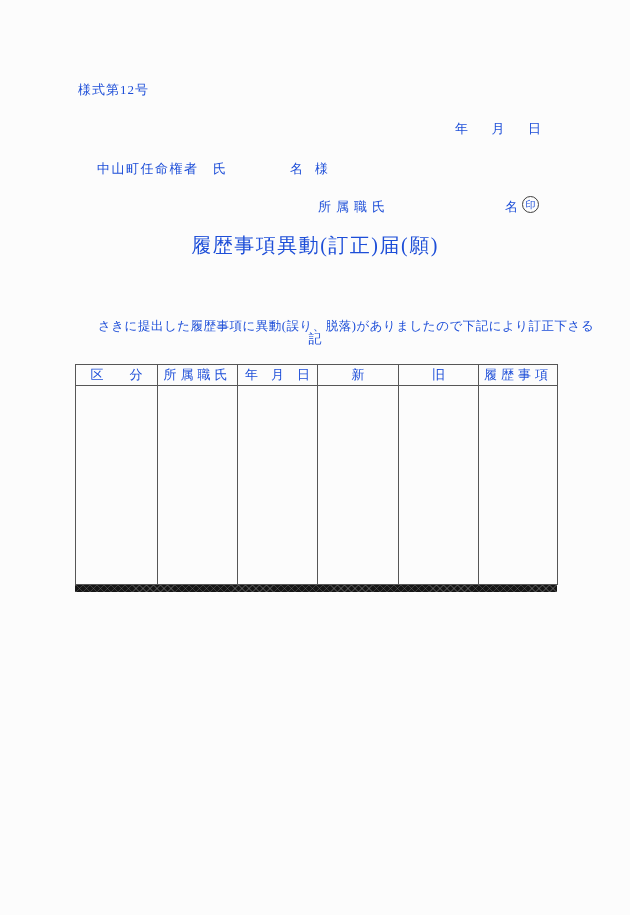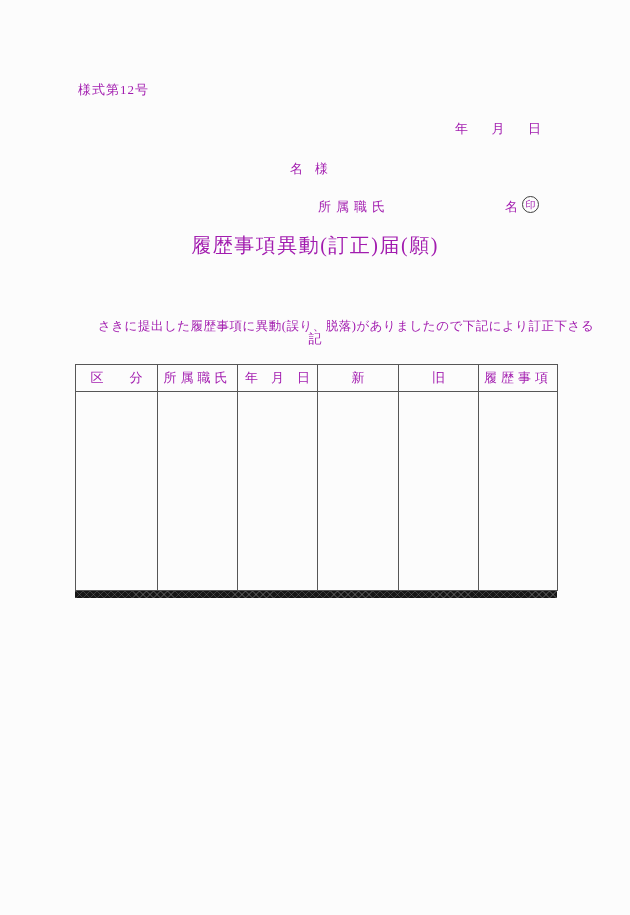--- a/index.html
+++ b/index.html
@@ -2,21 +2,21 @@
 <html><head>
 <meta charset="utf-8">
 <style>
   * { margin:0; padding:0; box-sizing:border-box; }
   html,body { background:#fcfcfc; }
   .page {
     position:relative;
     width:630px; height:915px;
     background:#fcfcfc;
     font-family:"Liberation Serif","DejaVu Serif",serif;
-    color:#a21caf;
+    color:#1d4ed8;
     overflow:hidden;
   }
   .abs { position:absolute; white-space:pre; }
 
   .form-no { left:78px; top:81px; font-size:13px; letter-spacing:1px; }
 
   .date-line { left:455px; top:120px; width:86px; font-size:13px;
                display:flex; justify-content:space-between; }
 
   .addressee-text { left:97px; top:160px; font-size:13px; letter-spacing:1.5px; }
@@ -47,21 +47,21 @@
     width:482px; table-layout:fixed; border-collapse:collapse;
   }
   table.change-table th, table.change-table td {
     border:1px solid #565656;
     font-weight:normal;
     font-size:13px;
     text-align:center;
     vertical-align:middle;
     padding:0;
   }
-  table.change-table thead th { height:27px;margin-top:45px; }
+  table.change-table thead th { height:21px;margin-top:45px; }
   table.change-table tbody td { height:199px; }
   .ls4 { letter-spacing:4px; }
   .band {
     width:482px; height:7px; margin-top:0;
     background-color:#161616;
     background-image:
       repeating-linear-gradient(45deg,  rgba(130,130,130,.35) 0 1px, transparent 1px 5px),
       repeating-linear-gradient(135deg, rgba(130,130,130,.35) 0 1px, transparent 1px 5px);
   }
 </style>
@@ -71,20 +71,21 @@
 <div class="page">
 
   <div class="abs form-no">様式第12号</div>
 
   <div class="abs date-line">
     <span>年</span>
     <span>月</span>
     <span>日</span>
   </div>
 
+  <div class="abs addressee-text">中山町任命権者　氏</div>
   <div class="abs addressee-name">名</div>
   <div class="abs addressee-sama">様</div>
 
   <div class="abs signer-fields">所属職氏</div>
   <div class="abs signer-name">名</div>
   <div class="abs seal">印</div>
 
   <div class="abs doc-title">履歴事項異動(訂正)届(願)</div>
 
   <div class="abs body-par">

